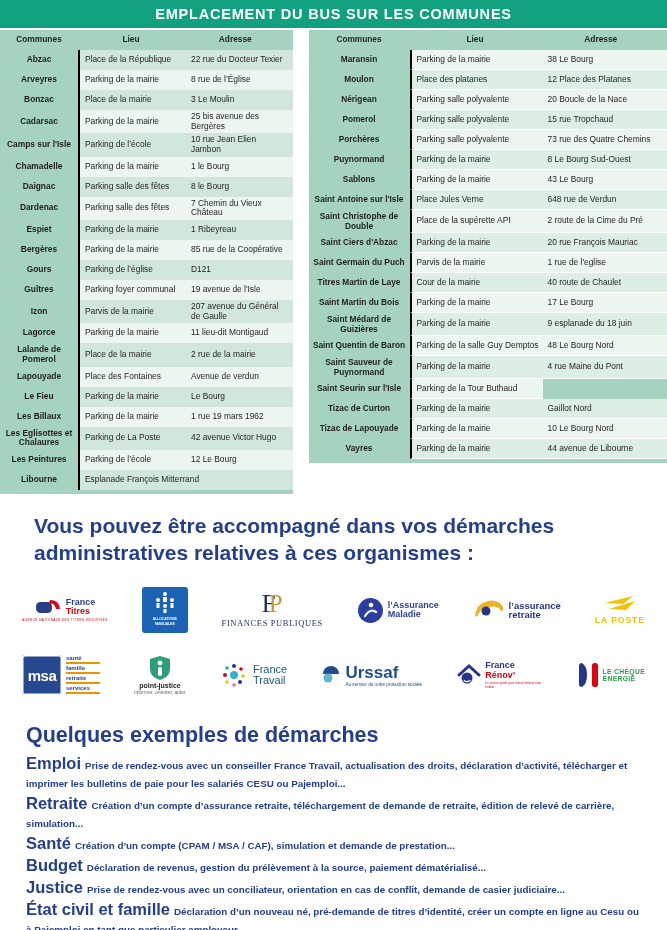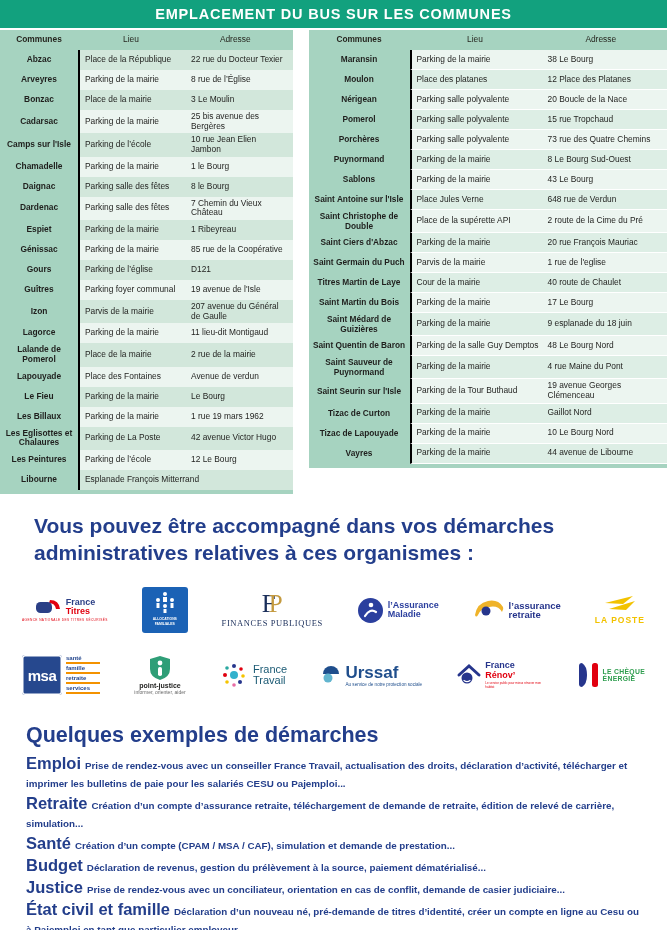--- a/index.html
+++ b/index.html
@@ -12,21 +12,21 @@
   .banner {
     height:28px; background:#12a17e; display:flex; align-items:center; justify-content:center;
   }
   .banner span { color:#fff; font-weight:bold; font-size:14.5px; letter-spacing:.8px; }
   
   .tables { display:flex; gap:16px; margin-top:2px; align-items:flex-start; }
   .btable { background:#a6d3c0; padding-bottom:4px; }
   .btable-left  { width:297px; }
   .btable-right { width:364px; }
   .thead { display:flex; height:20px; align-items:center; }
-  .th { font-weight:normal; font-size:10.5px; color:#26261f; text-align:left; }
+  .th { font-weight:bold; font-size:10.5px; color:#26261f; text-align:left; }
   .row { display:flex; align-items:stretch; }
   .cell { display:flex; align-items:center; font-size:8.4px; line-height:1.15; min-height:20px; padding:2px 2px; }
   .cell.commune { justify-content:center; text-align:center; font-weight:bold; padding:2px 3px; }
   .cell.lieu    { border-left:2px solid #000000; padding-left:5px; }
   .cell.adresse { flex:1; padding-left:5px; padding-right:8px; }
   
   .btable-left  .commune { width:78px; }
   .btable-left  .lieu    { width:108px; }
   .btable-right .commune { width:101px; font-size:8.3px; }
   .btable-right .lieu    { width:133px; }
@@ -173,21 +173,21 @@
             <div class="cell adresse">7 Chemin du Vieux Château</div>
           </div>
 
           <div class="row">
             <div class="cell commune">Espiet</div>
             <div class="cell lieu">Parking de la mairie</div>
             <div class="cell adresse">1 Ribeyreau</div>
           </div>
 
           <div class="row">
-            <div class="cell commune">Génissac</div>
+            <div class="cell commune">Bergères</div>
             <div class="cell lieu">Parking de la mairie</div>
             <div class="cell adresse">85 rue de la Coopérative</div>
           </div>
 
           <div class="row">
             <div class="cell commune">Gours</div>
             <div class="cell lieu">Parking de l’église</div>
             <div class="cell adresse">D121</div>
           </div>
 
@@ -353,21 +353,20 @@
 
           <div class="row">
             <div class="cell commune">Saint Sauveur de Puynormand</div>
             <div class="cell lieu">Parking de la mairie</div>
             <div class="cell adresse">4 rue Maine du Pont</div>
           </div>
 
           <div class="row">
             <div class="cell commune">Saint Seurin sur l'Isle</div>
             <div class="cell lieu">Parking de la Tour Buthaud</div>
-            <div class="cell adresse">19 avenue Georges Clémenceau</div>
           </div>
 
           <div class="row">
             <div class="cell commune">Tizac de Curton</div>
             <div class="cell lieu">Parking de la mairie</div>
             <div class="cell adresse">Gaillot Nord</div>
           </div>
 
           <div class="row">
             <div class="cell commune">Tizac de Lapouyade</div>

